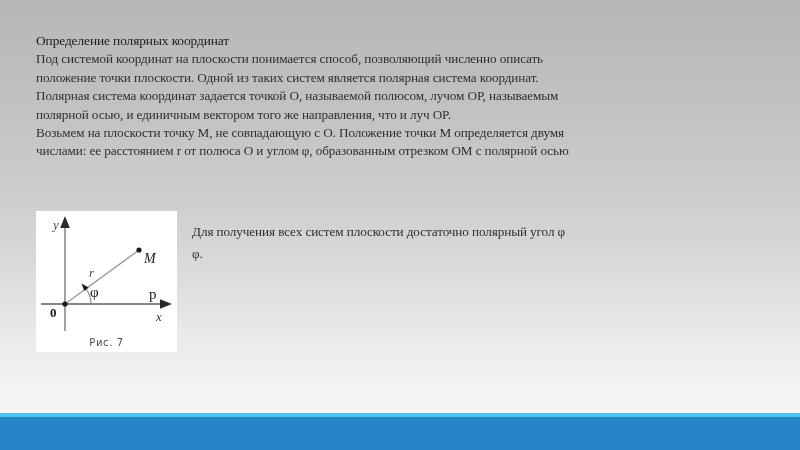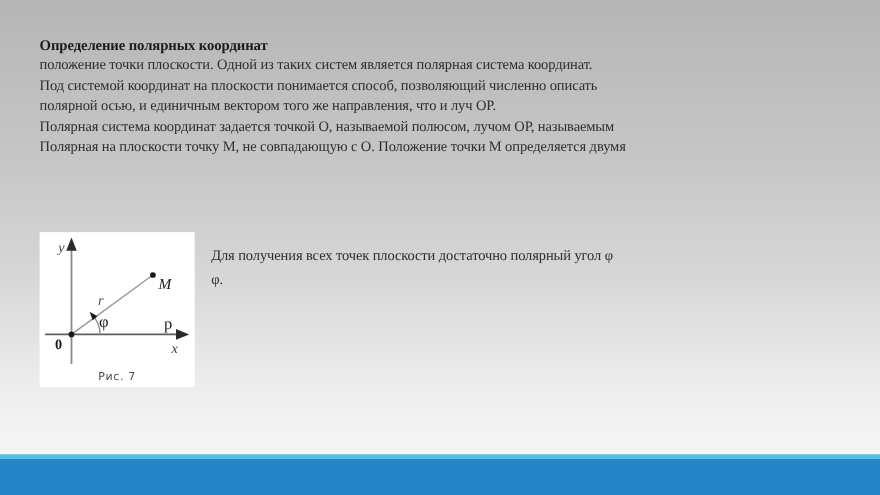--- a/index.html
+++ b/index.html
@@ -37,21 +37,21 @@
     width: 730px;
   }
   .line {
     font-size: 13.2px;
     line-height: 18.4px;
     color: #2e2e2e;
     white-space: nowrap;
     letter-spacing: -0.1px;
   }
   .line.bold {
-    font-weight: bold;
+    font-weight: normal;
     color: #1b1b1b;
     font-size: 13.4px;
   }
 
   
   .block-side {
     position: absolute;
     left: 192px;
     top: 221px;
     width: 580px;
@@ -103,25 +103,26 @@
     background: #2584c6;
   }
 </style>
 </head>
 <body>
 
 <div id="slide">
 
   <div class="block-top">
     <div class="line bold">Определение полярных координат</div>
+    <div class="line">Под системой координат на плоскости понимается способ, позволяющий численно описать</div>
     <div class="line">положение точки плоскости. Одной из таких систем является полярная система координат.</div>
-    <div class="line">Под системой координат на плоскости понимается способ, позволяющий численно описать</div>
+    <div class="line">Полярная система координат задается точкой О, называемой полюсом, лучом ОР, называемым</div>
     <div class="line">полярной осью, и единичным вектором того же направления, что и луч ОР.</div>
-    <div class="line">Полярная система координат задается точкой О, называемой полюсом, лучом ОР, называемым</div>
-    <div class="line">Полярная на плоскости точку М, не совпадающую с О. Положение точки М определяется двумя</div>
+    <div class="line">Возьмем на плоскости точку М, не совпадающую с О. Положение точки М определяется двумя</div>
+    <div class="line">числами: ее расстоянием r от полюса О и углом φ, образованным отрезком ОМ с полярной осью</div>
   </div>
 
   <div class="figure-box">
     <svg width="141" height="141" viewBox="0 0 141 141">
 
       <line x1="29" y1="14" x2="29" y2="120" stroke="#8a8a8a" stroke-width="1.6"></line>
 
       <polygon points="29,5 24.2,17 33.8,17" fill="#2b2b2b"></polygon>
 
       <line x1="5" y1="93" x2="128" y2="93" stroke="#5e5e5e" stroke-width="1.6"></line>
@@ -144,20 +145,20 @@
       <text x="14" y="106" font-family="Liberation Serif, serif" font-weight="bold" font-size="13" fill="#1a1a1a">0</text>
       <text x="108" y="52" font-family="Liberation Serif, serif" font-style="italic" font-size="14" fill="#1a1a1a">M</text>
       <text x="53" y="66" font-family="Liberation Serif, serif" font-style="italic" font-size="13" fill="#4a4a4a">r</text>
       <text x="54" y="86" font-family="Liberation Serif, serif" font-size="15" fill="#1a1a1a">φ</text>
     </svg>
   </div>
 
   <div class="fig-caption">Рис. 7</div>
 
   <div class="block-side">
-    <div class="line">Для получения всех точек плоскости достаточно полярный угол φ</div>
+    <div class="line">Для получения всех систем плоскости достаточно полярный угол φ</div>
     <div class="line">φ.</div>
   </div>
 
   <div class="band-light"></div>
   <div class="band-dark"></div>
 
 </div>
 
 </body></html>

